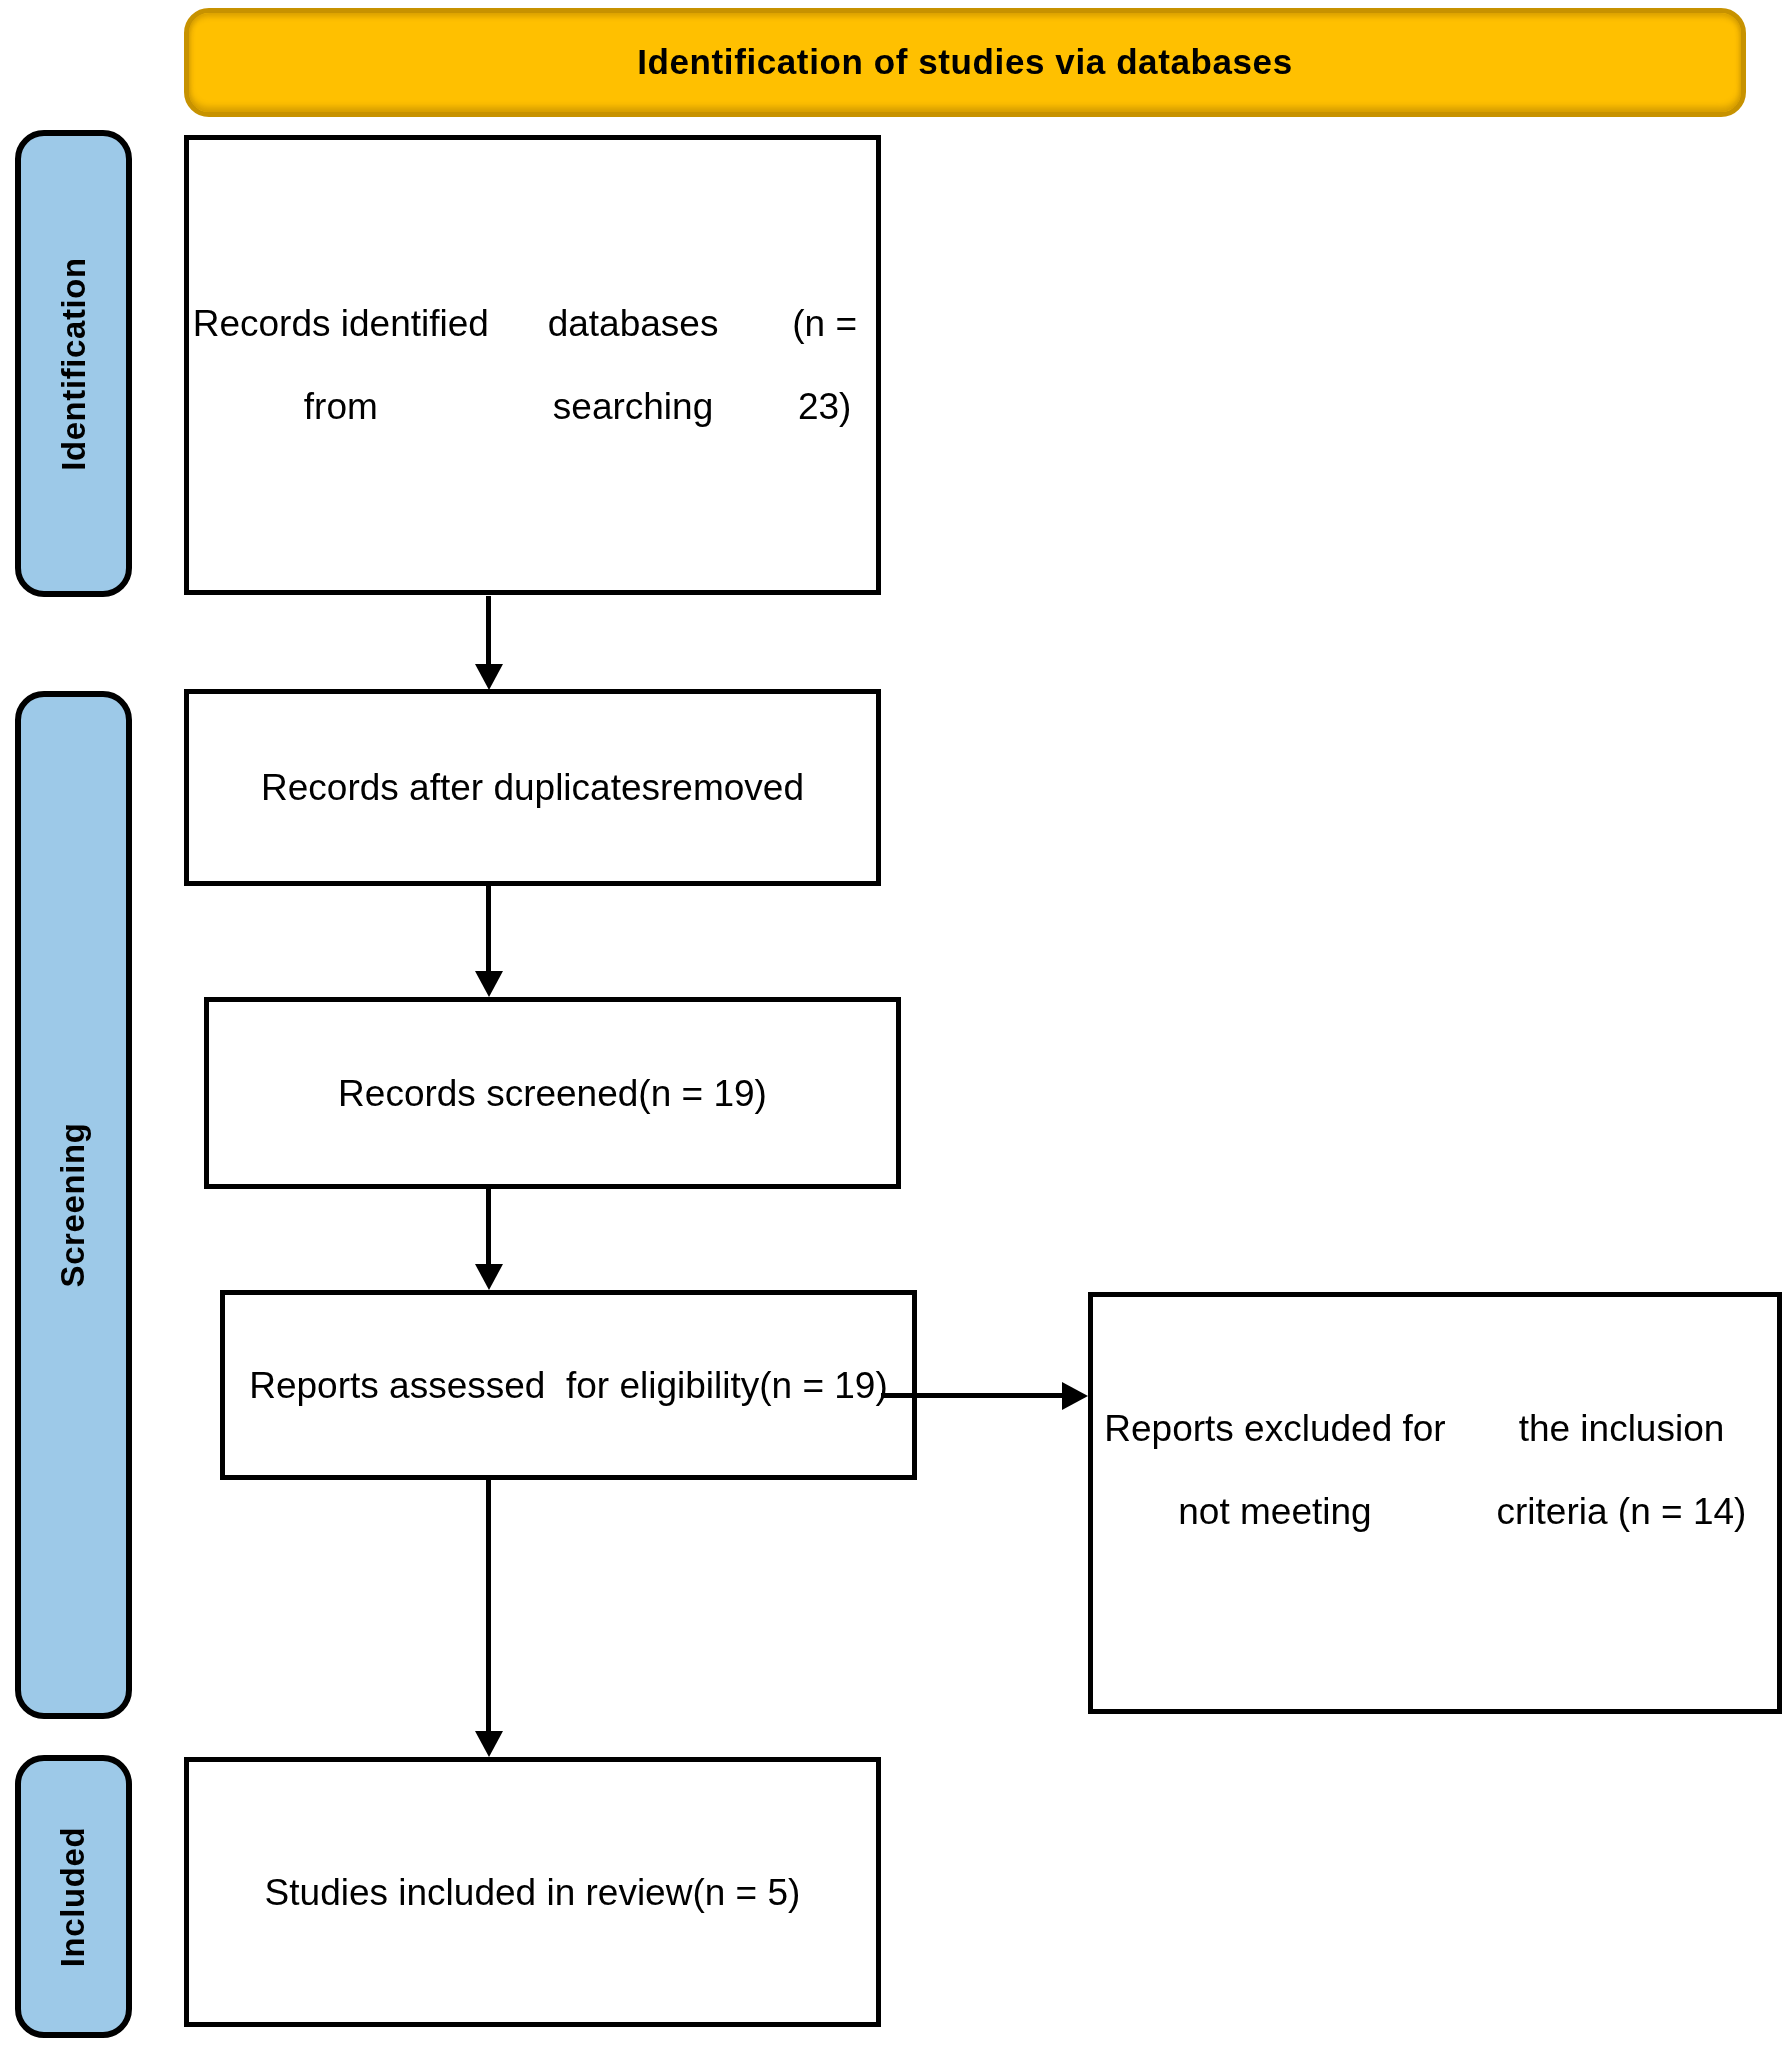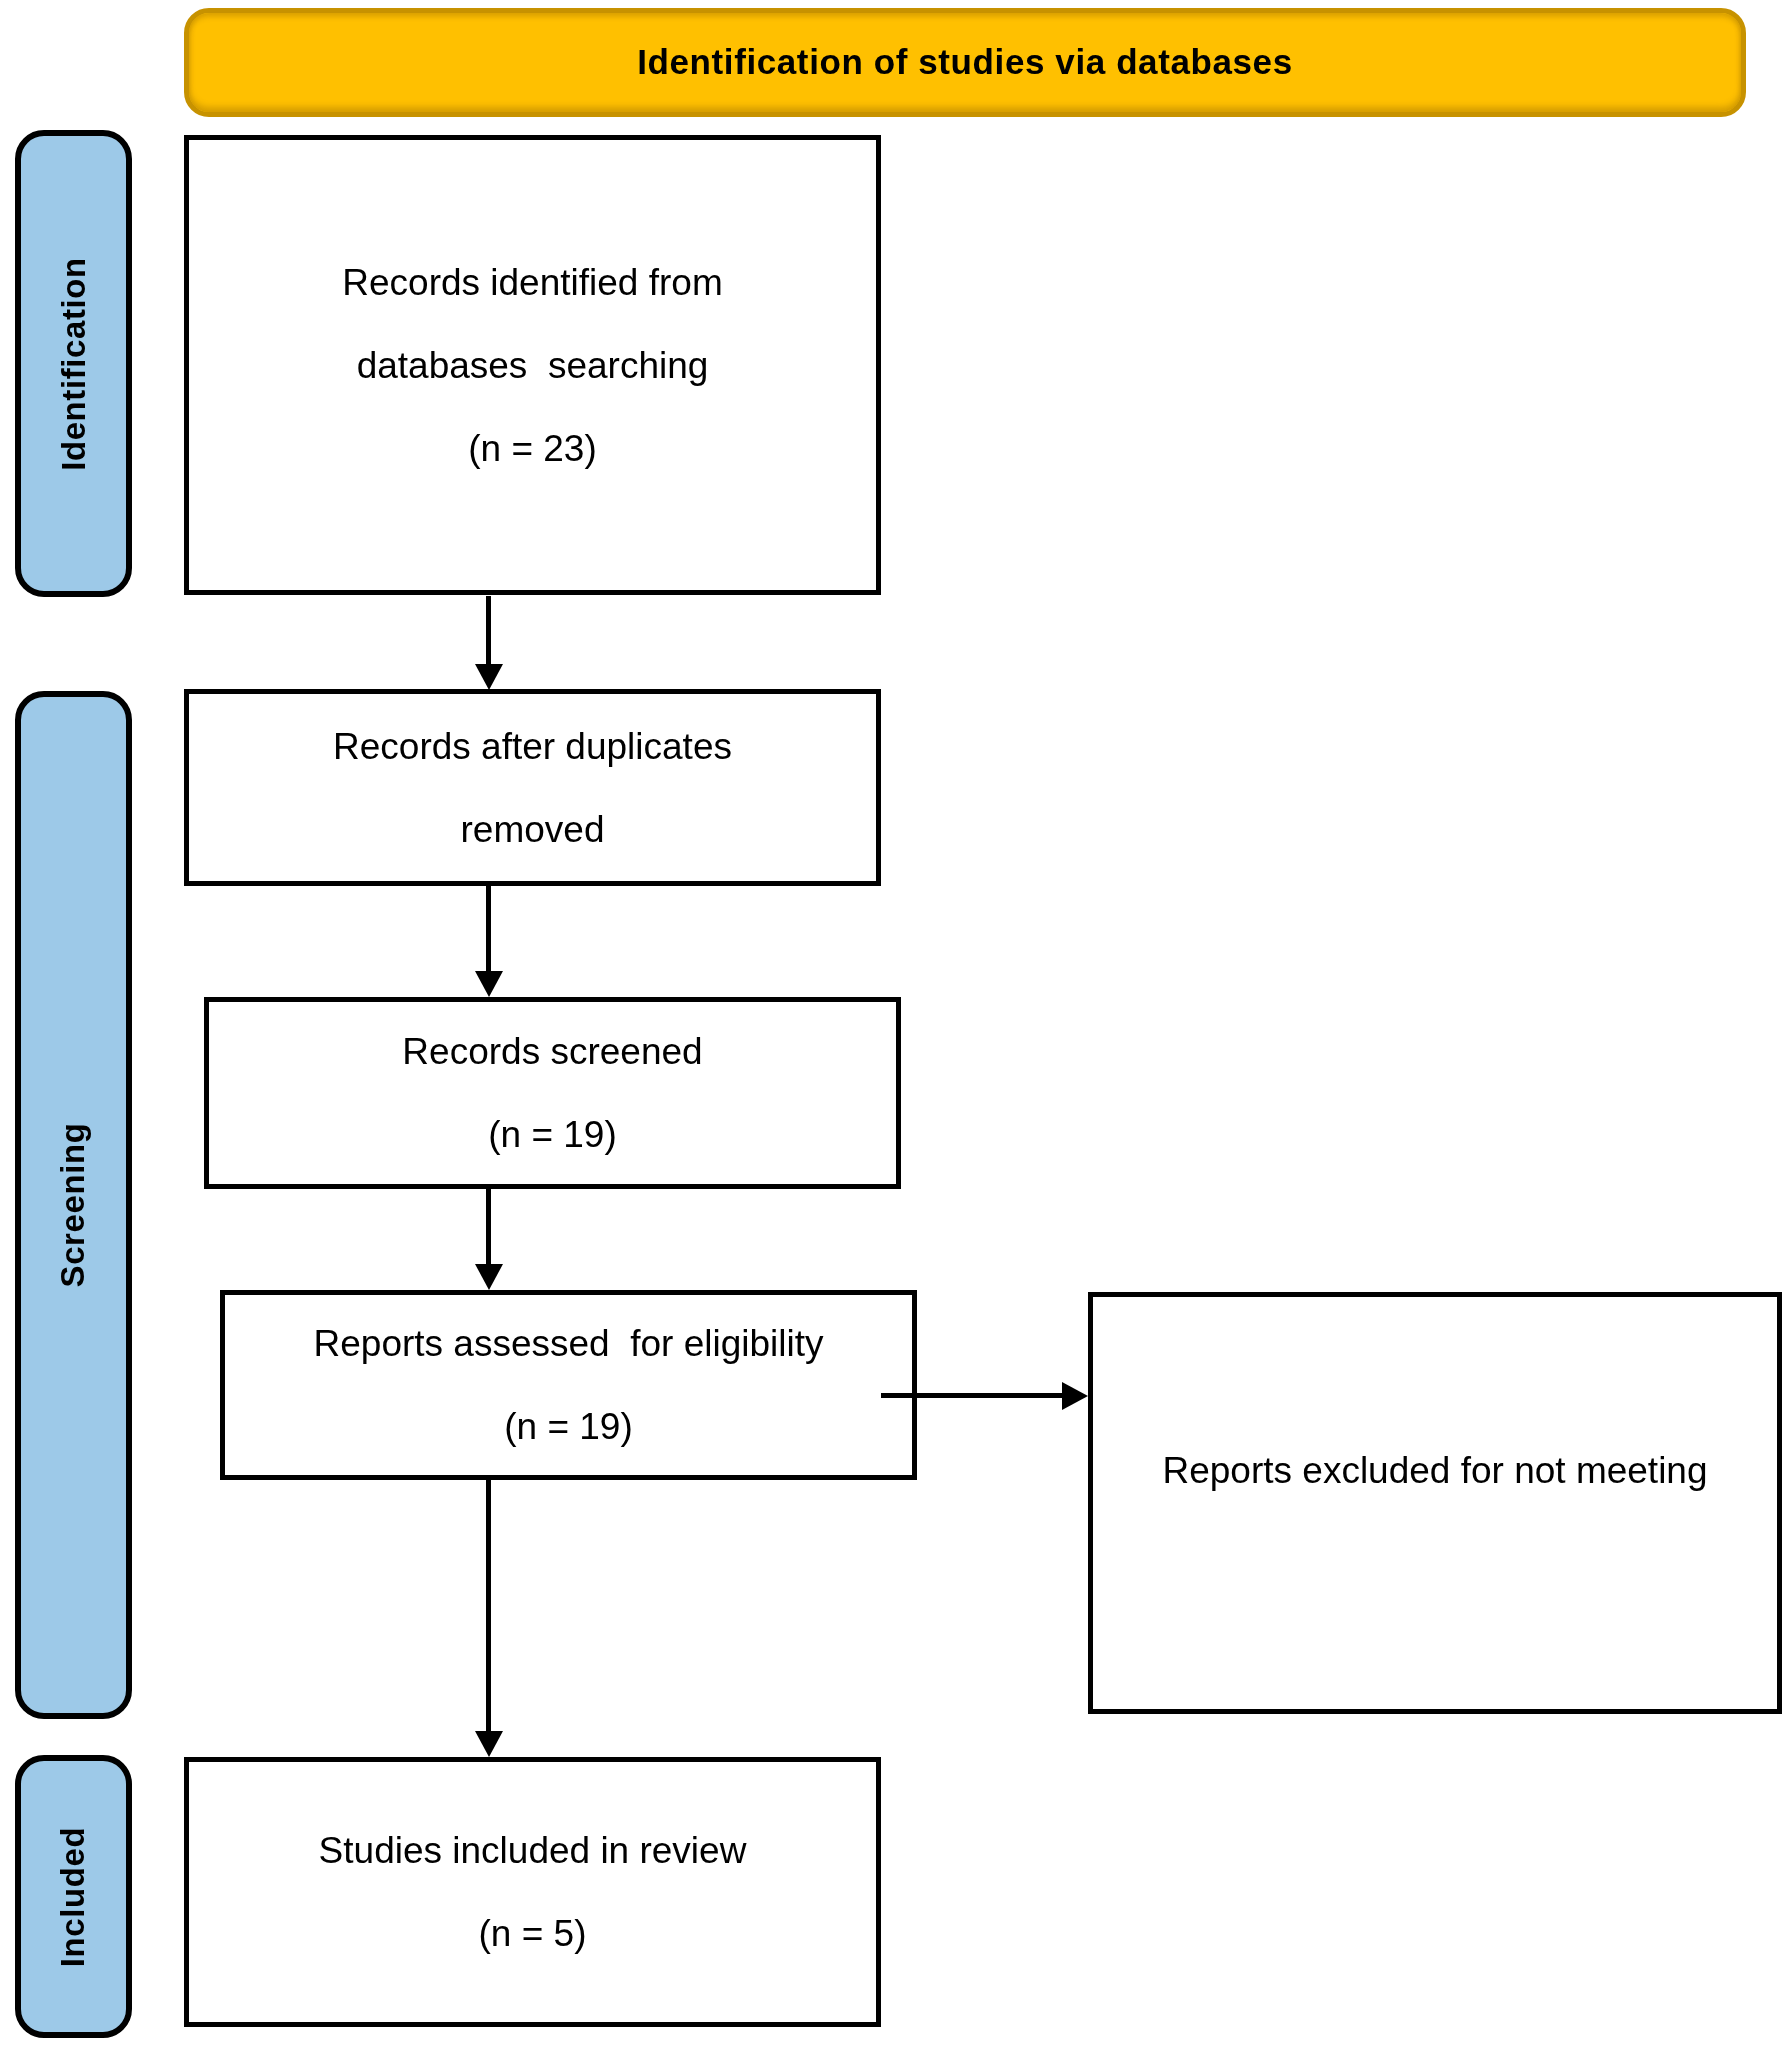--- a/index.html
+++ b/index.html
@@ -48,21 +48,21 @@
   }
   .stage.identification { top: 130px;  height: 467px;  }
   .stage.screening      { top: 691px; height: 1028px; }
   .stage.included       { top: 1755px; height: 283px;  }
 
   
   .fbox {
     position: absolute;
     background: var(--box-fill);
     border: 5.5px solid var(--box-border);
-    display: flex; flex-direction: column; align-items: center; justify-content: center;
+    display: flex; flex-direction: row; align-items: center; justify-content: center;
   }
   .fbox .line {
     font-size: 37px; line-height: 83px; text-align: center; white-space: pre-wrap;
   }
   .box-identified { left: 184px;  top: 135px;  width: 697px; height: 460px; }
   .box-duplicates { left: 184px;  top: 689px; width: 697px; height: 197px; }
   .box-screened   { left: 184px;  top: 997px; width: 697px; height: 192px; margin-left: 20px; }
   .box-assessed   { left: 184px;  top: 1290px; width: 697px; height: 190px; margin-left: 36px; }
   .box-excluded   { left: 1088px; top: 1292px; width: 694px; height: 422px; padding-bottom: 66px; gap: 9px; }
   .box-included   { left: 184px;  top: 1757px; width: 697px; height: 270px; }
@@ -131,20 +131,21 @@
     <div class="line">(n = 19)</div>
   </div>
 
   <div class="fbox box-assessed">
     <div class="line">Reports assessed  for eligibility</div>
     <div class="line">(n = 19)</div>
   </div>
 
   <div class="fbox box-excluded">
     <div class="line">Reports excluded for not meeting</div>
+    <div class="line">the inclusion criteria (n = 14)</div>
   </div>
 
   <div class="fbox box-included">
     <div class="line">Studies included in review</div>
     <div class="line">(n = 5)</div>
   </div>
 
   <div class="varrow a1">
     <div class="shaft"></div>
     <div class="head"></div>

